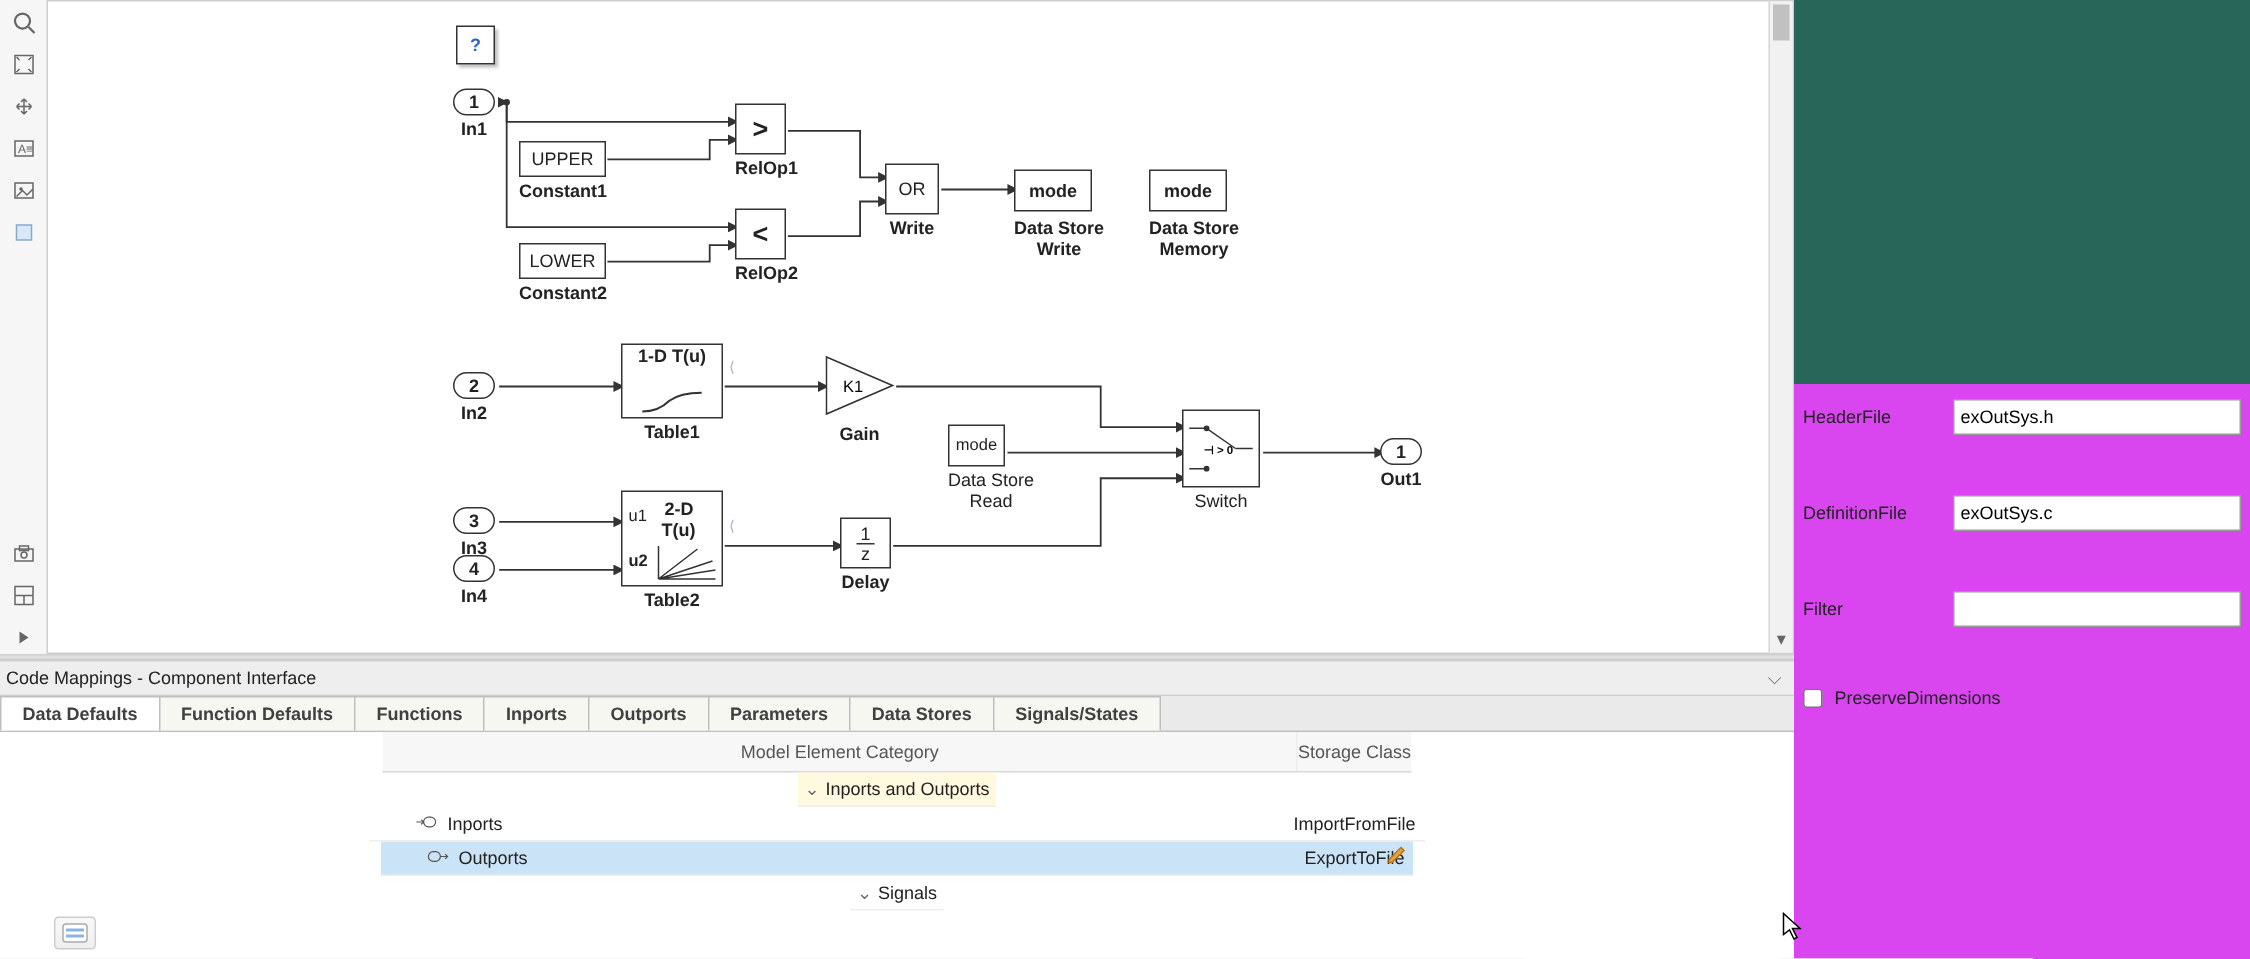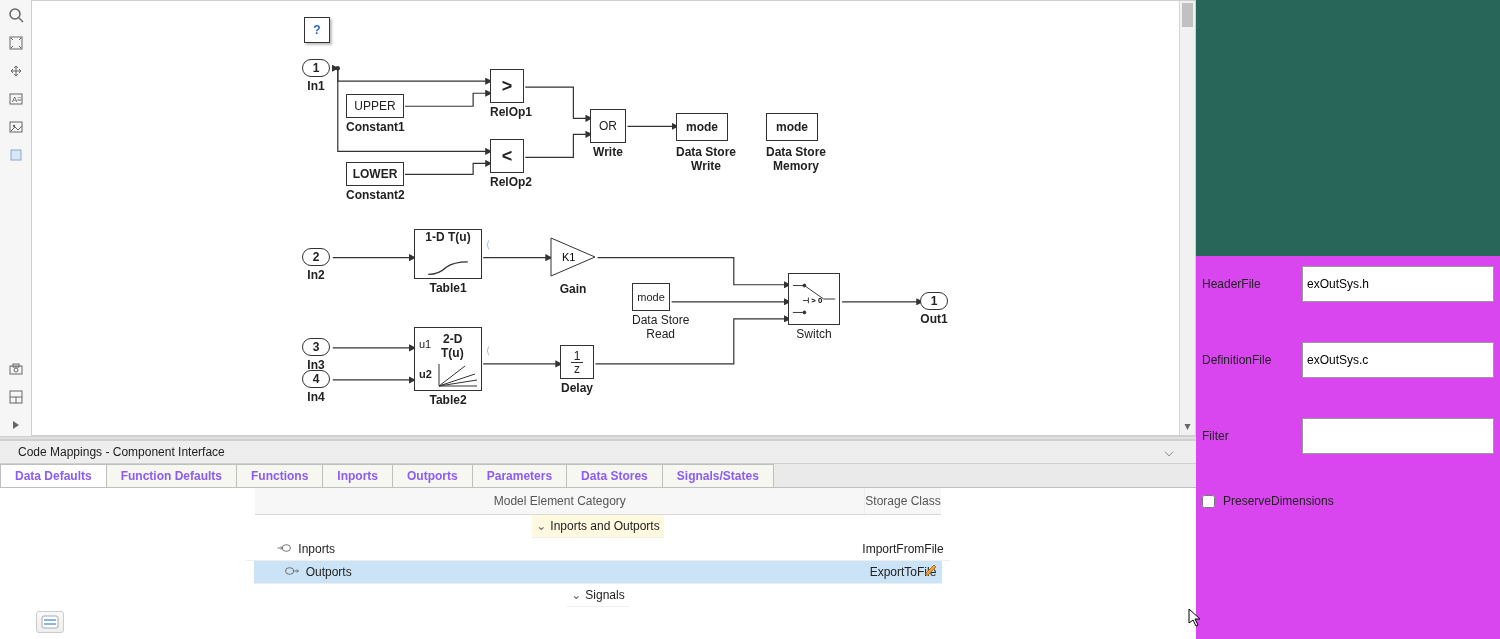--- a/index.html
+++ b/index.html
@@ -33,25 +33,25 @@
 
   .port-box { width:28px; height:18px; border:1.5px solid #333; border-radius:9px; display:flex; align-items:center; justify-content:center; font-weight:bold; background:#fff; }
 
   .scroll-v { position:absolute; right:0; top:0; bottom:0; width:16px; background:#f1f1f1; border-left:1px solid #d6d6d6; }
   .scroll-v .thumb { position:absolute; left:2px; right:2px; top:2px; height:24px; background:#c1c1c1; }
   .scroll-v .arr { position:absolute; left:0; right:0; height:16px; text-align:center; color:#666; }
 
   .view-icon { position:absolute; left:36px; bottom:6px; width:28px; height:22px; background:linear-gradient(#f9f9f9,#eee); border:1px solid #ccc; border-radius:3px; display:flex; align-items:center; justify-content:center; }
 
   
-  .cm-title { padding:4px 18px; background:#eeeeee; border-top:1px solid #cfcfcf; border-bottom:1px solid #cfcfcf; display:flex; align-items:center; }
+  .cm-title { padding:4px 4px; background:#eeeeee; border-top:1px solid #cfcfcf; border-bottom:1px solid #cfcfcf; display:flex; align-items:center; }
   .cm-title .close { margin-left:auto; width:18px; text-align:center; color:#666; }
 
   .cm-tabs { display:flex; background:#eaeaea; border-bottom:1px solid #bfbfbf; }
-  .cm-tabs .tab { padding:4px 14px; border:1px solid #bfbfbf; border-bottom:none; background:#f7f7f2; margin-right:-1px; cursor:default; font-weight:bold; color:#8b5cf6; }
+  .cm-tabs .tab { padding:4px 14px; border:1px solid #bfbfbf; border-bottom:none; background:#f7f7f2; margin-right:-1px; cursor:default; font-weight:bold; color:#404040; }
   .cm-tabs .tab.active { background:#fff; }
 
   .cm-toolbar { display:flex; justify-content:flex-end; padding:6px 4px 2px 4px; border-bottom:1px solid #dcdcdc; }
   .filter-input { width:200px; height:22px; border:1px solid #bfbfbf; padding:2px 6px; font-size:12px; }
 
   .cm-table { display:flex; flex-direction:column; flex:1; background:#fff;align-items:center; }
   .cm-header { display:flex; background:#f7f7f7; border-bottom:1px solid #d9d9d9; color:#555; font-weight:normal; }
   .cm-header .c1 { width:610px; text-align:center; padding:6px 0; border-right:1px solid #eee; }
   .cm-header .c2 { flex:1; text-align:center; padding:6px 0; }
 
@@ -63,21 +63,21 @@
   .rc2 .pencil { position:absolute; right:4px; top:2px; width:14px; height:14px; }
   .caret { display:inline-block; width:10px; color:#666; }
 
   .bottom-resize { height:4px; background:#e0e0e0; border-top:1px solid #cfcfcf; border-bottom:1px solid #cfcfcf; }
 
   
   .right-green { flex:0 0 256px; background:#29665a; }
   .props { flex:1; background:#d946ef; padding:10px 6px; display:flex; flex-direction:column; gap:40px; }
   .prop-row { display:flex; align-items:center; }
   .prop-row label { width:100px; }
-  .prop-row input[type=text] { flex:1; height:36px; border:1px solid #9a9a9a; padding:2px 4px; font-size:12px; }
+  .prop-row input[type=text] { flex:1; height:24px; border:1px solid #9a9a9a; padding:2px 4px; font-size:12px; }
   .prop-row.check { gap:4px; }
   .prop-row.check input { margin:0 4px 0 0; }
 
   
   .port-icon svg { width:16px; height:10px; }
 </style>
 </head>
 <body>
 
 <div class="root">
@@ -218,21 +218,21 @@
             <div class="port-box">1</div>
             <div class="lbl">Out1</div>
           </div>
 
           <div class="blk" style="left:314px; top:93px;">
             <div class="box" style="width:58px; height:24px; font-weight:normal;">UPPER</div>
             <div class="lbl">Constant1</div>
           </div>
 
           <div class="blk" style="left:314px; top:161px;">
-            <div class="box" style="width:58px; height:24px; font-weight:bold;">LOWER</div>
+            <div class="box" style="width:58px; height:24px; font-weight:normal;">LOWER</div>
             <div class="lbl">Constant2</div>
           </div>
 
           <div class="blk" style="left:458px; top:68px;">
             <div class="box" style="width:34px; height:34px; font-size:18px;">&gt;</div>
             <div class="lbl">RelOp1</div>
           </div>
 
           <div class="blk" style="left:458px; top:138px;">
             <div class="box" style="width:34px; height:34px; font-size:18px;">&lt;</div>

